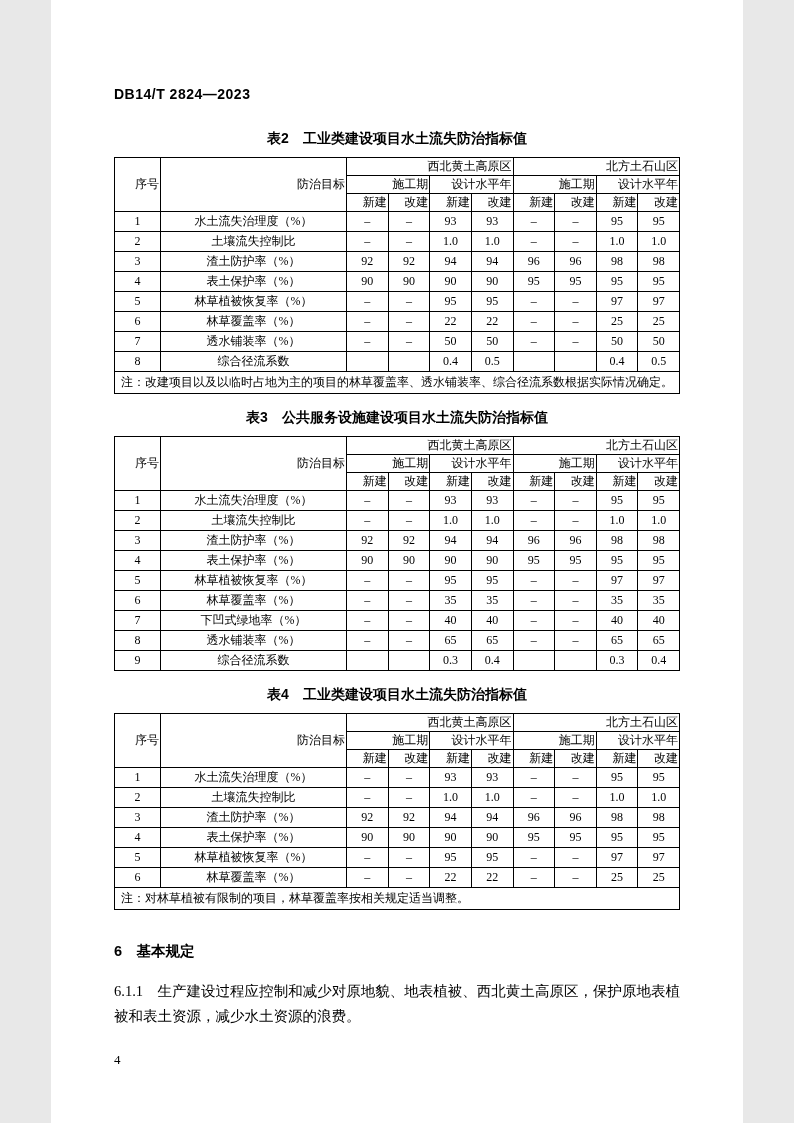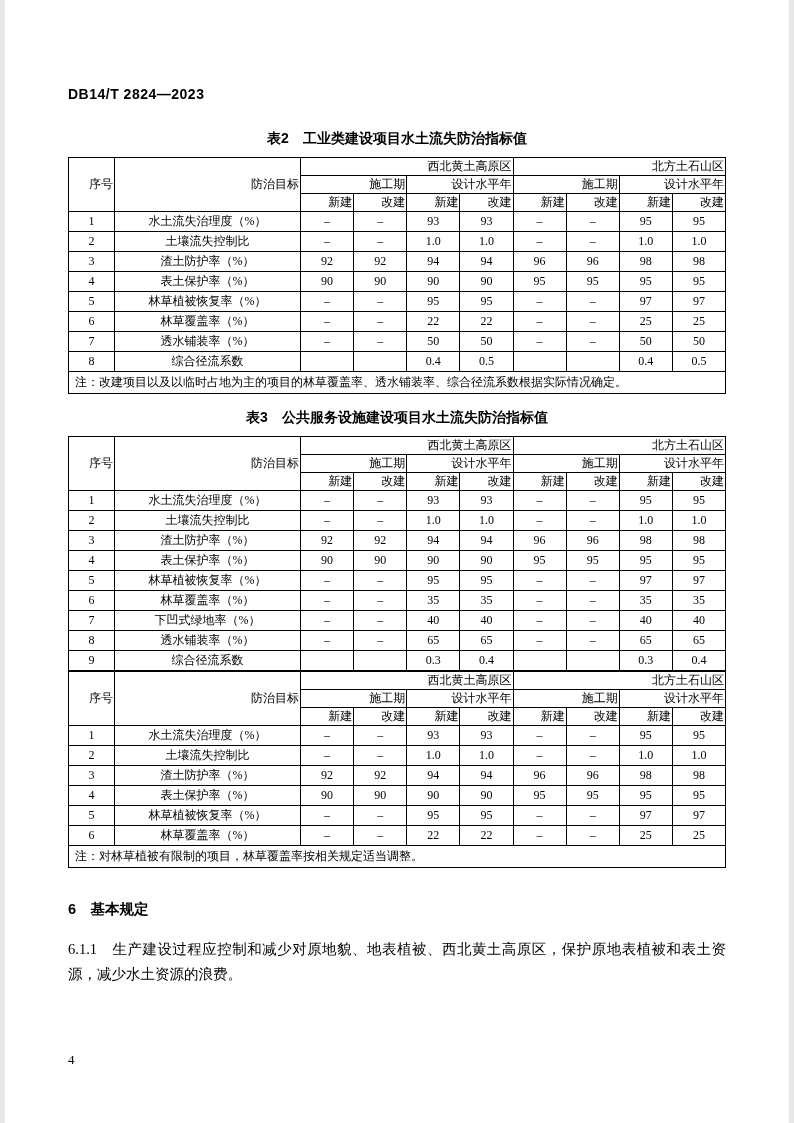--- a/index.html
+++ b/index.html
@@ -1,18 +1,18 @@
 <!DOCTYPE html>
 <html><head>
 <meta charset="utf-8">
 <style>
   html,body { margin:0; padding:0; background:#e8e8e8; }
   .page {
     position:relative;
-    width:784px; height:1123px;
+    width:692px; height:1123px;
     margin:0 auto;
     background:#ffffff;
     box-sizing:border-box;
     padding:86px 63px 0 63px;
     font-family:"Liberation Serif", serif;
     color:#000;
     overflow:hidden;
   }
   .doc-code {
     font-family:"Liberation Sans", sans-serif;
@@ -363,20 +363,21 @@
             <td>0.4</td>
             <td></td>
             <td></td>
             <td>0.3</td>
             <td>0.4</td>
           </tr>
         </tbody>
       </table>
     </div>
   <div class="table-block">
+      <div class="tbl-title">表4　工业类建设项目水土流失防治指标值</div>
       <table>
         <colgroup>
           <col class="c-seq">
           <col class="c-target">
           <col class="c-v">
           <col class="c-v">
           <col class="c-v">
           <col class="c-v">
           <col class="c-v">
           <col class="c-v">

